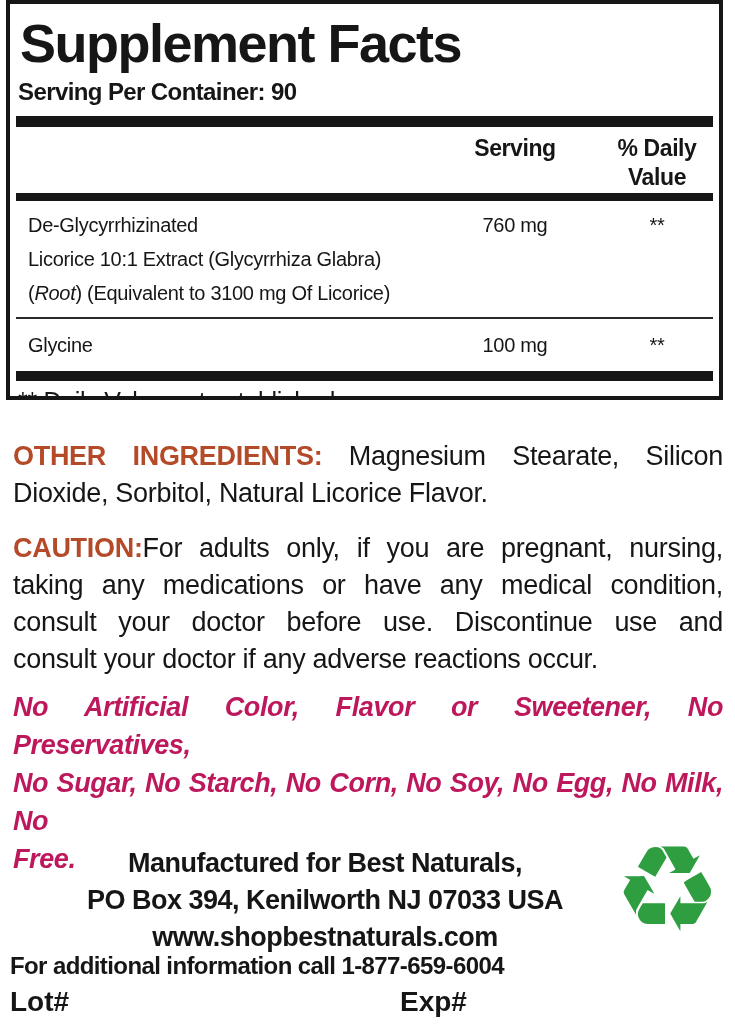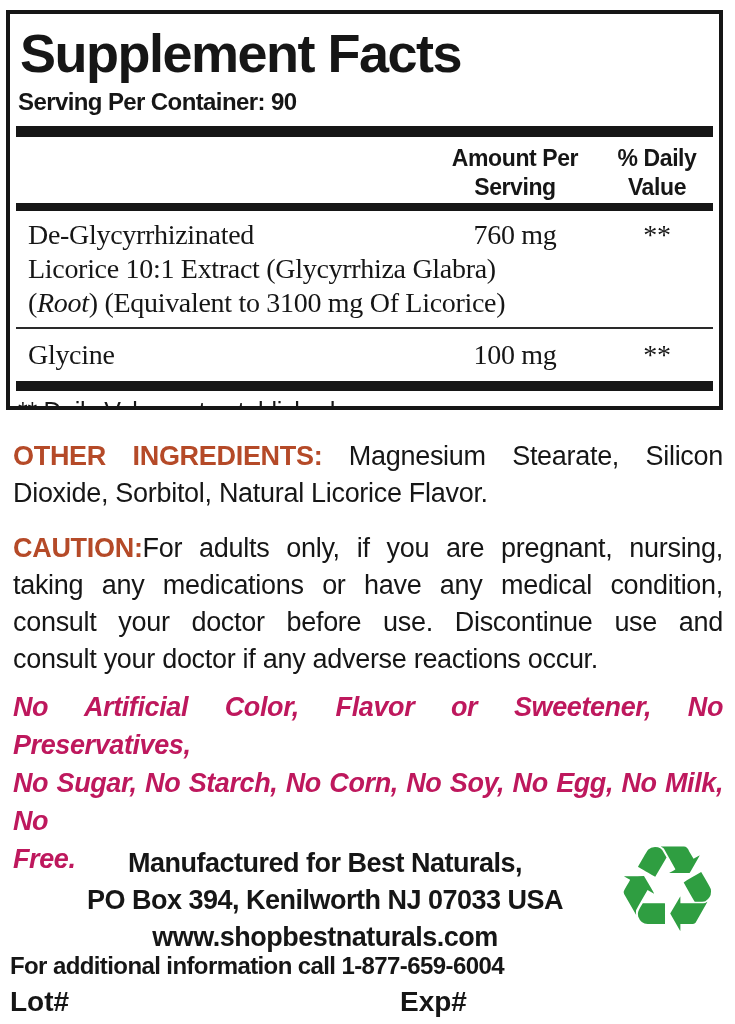--- a/index.html
+++ b/index.html
@@ -2,21 +2,21 @@
 <html><head>
 <meta charset="utf-8">
 <style>
   html,body{margin:0;padding:0;}
   body{
     width:735px;height:1024px;position:relative;background:#ffffff;
     font-family:"Liberation Sans",sans-serif;color:#161616;overflow:hidden;
   }
   
   .facts-box{
-    position:absolute;left:6px;top:10px;width:717px;height:400px;
+    position:absolute;left:6px;top:0;width:717px;height:400px;
     border:4px solid #161616;box-sizing:border-box;background:#fff;overflow:hidden;
   }
   .sf-title{
     font-size:54px;font-weight:bold;letter-spacing:-1.5px;line-height:1.0;
     padding:12px 8px 4px 10px;white-space:nowrap;
   }
   .sf-serving{
     display:flex;justify-content:space-between;align-items:baseline;
     font-size:24px;font-weight:bold;letter-spacing:-0.6px;
     padding:4px 10px 10px 8px;
@@ -26,21 +26,21 @@
   .bar.medium{height:8px;}
   .bar.bottom{height:10px;margin-top:4px;}
   .sf-header{position:relative;height:66px;}
   .sf-col{
     position:absolute;top:7px;text-align:center;font-weight:bold;
     font-size:23px;line-height:1.26;letter-spacing:-0.4px;
   }
   .sf-col.amount{left:430px;width:150px;}
   .sf-col.dv{left:577px;width:140px;}
   .sf-rows{position:relative;}
-  .sf-line{position:relative;font-size:28px;letter-spacing:-0.3px;line-height:34px;font-family:Liberation Serif, serif;}
+  .sf-line{position:relative;font-size:20px;letter-spacing:-0.3px;line-height:34px;}
   .sf-name{margin-left:18px;}
   .sf-amt{position:absolute;left:430px;width:150px;text-align:center;top:0;}
   .sf-dv{position:absolute;left:577px;width:140px;text-align:center;top:0;}
   .row-pad{padding-top:7px;padding-bottom:5px;}
   .sep{height:2px;background:#2a2a2a;margin:2px 6px;}
   .sf-footnote{font-size:25px;letter-spacing:-0.3px;padding:6px 8px 0 8px;}
   .it{font-style:italic;}
   
   .accent{color:#b54a28;font-weight:bold;}
   .section{position:absolute;left:13px;width:710px;}
@@ -71,21 +71,20 @@
 <body>
 
 <div class="facts-box">
   <div class="sf-title">Supplement Facts</div>
   <div class="sf-serving">
     <span>Serving Per Container: 90</span>
   </div>
   <div class="bar thick"></div>
   <div class="sf-header">
     <div class="sf-col amount">
-      <div>Amount Per</div>
       <div>Serving</div>
     </div>
     <div class="sf-col dv">
       <div>% Daily</div>
       <div>Value</div>
     </div>
   </div>
   <div class="bar medium"></div>
 
   <div class="sf-rows">

